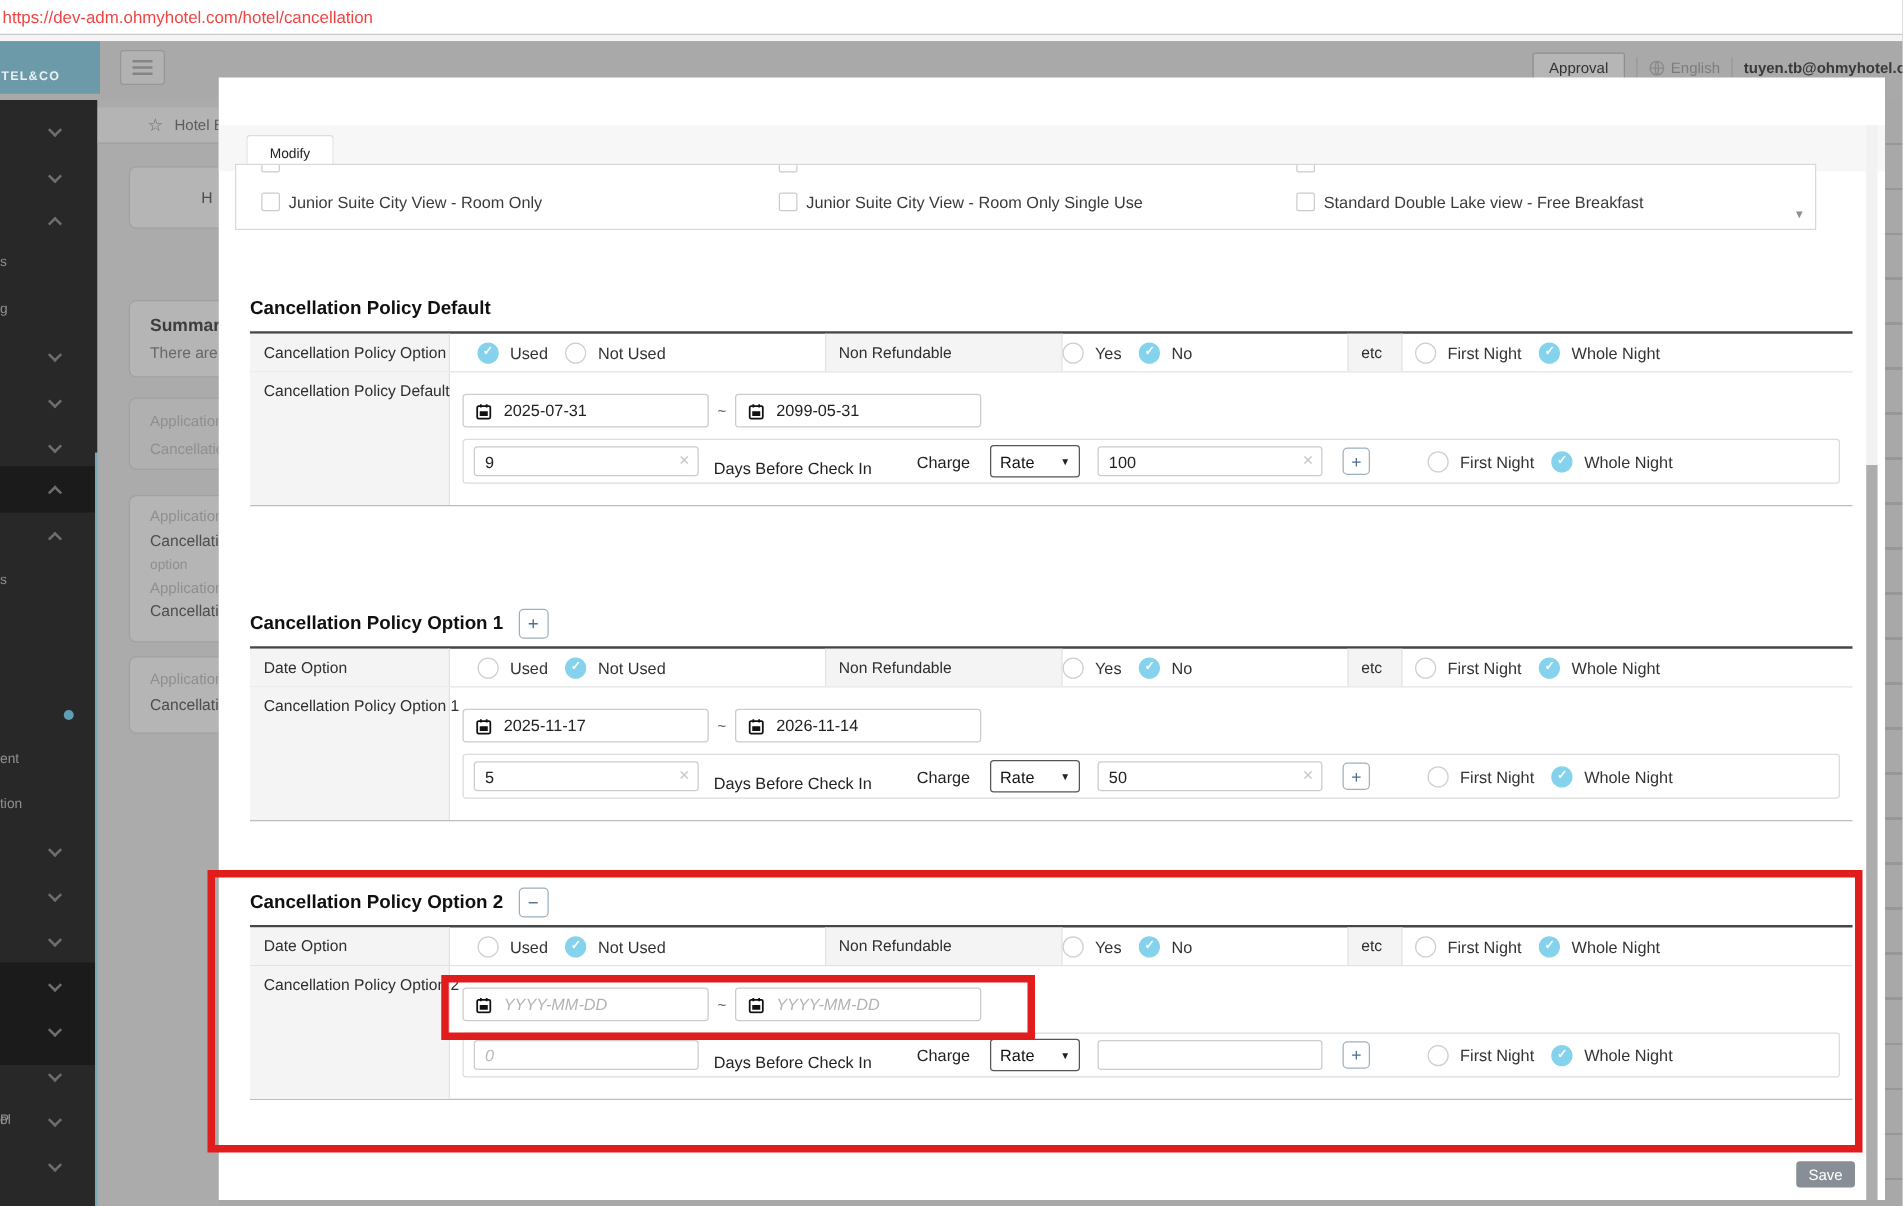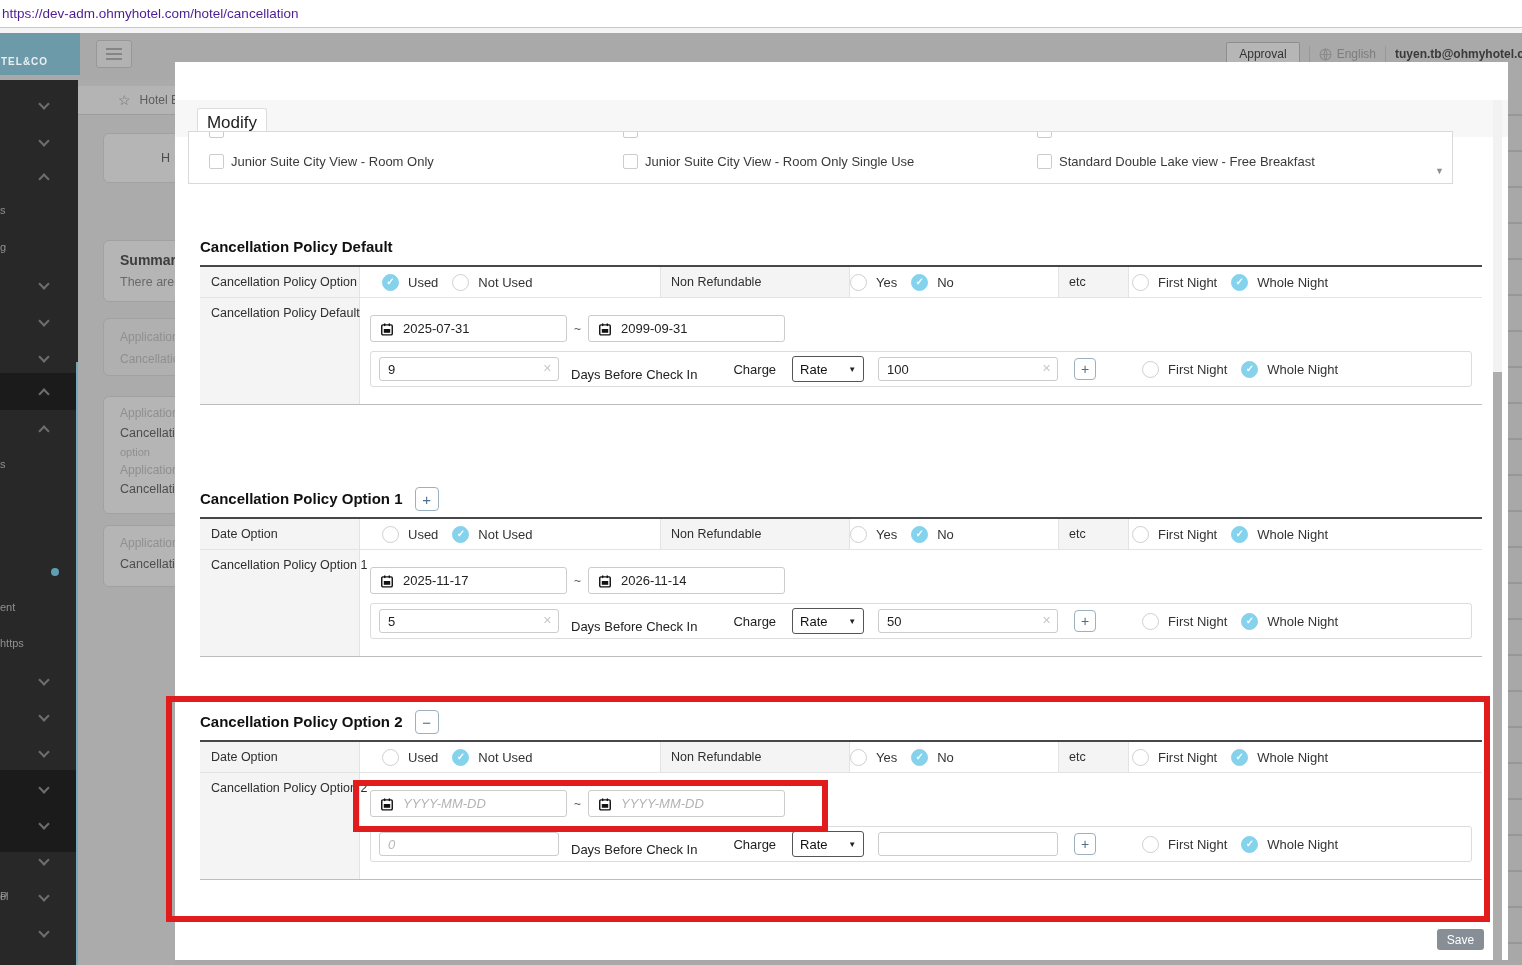--- a/index.html
+++ b/index.html
@@ -1,21 +1,21 @@
 <!DOCTYPE html>
 <html><head>
 <meta charset="utf-8">
 <style>
   * { box-sizing: border-box; margin: 0; padding: 0; }
   html,body { width:1522px; height:965px; overflow:hidden; }
   body { font-family:"Liberation Sans", sans-serif; position:relative; background:#a8a8a8; }
 
   
   .urlbar { position:absolute; left:0; top:0; width:1522px; height:28px; background:#fff; border-bottom:1px solid #c9c9c9; display:flex; align-items:center; }
-  .urlbar span { font-size:13.5px; color:#4c1d95; margin-left:2px; }
+  .urlbar span { font-size:13.5px; color:#ef4444; margin-left:2px; }
   .chromegap { position:absolute; left:0; top:28px; width:1522px; height:5px; background:#f4f4f4; }
 
   
   .appheader { position:absolute; left:0; top:33px; width:1522px; height:47px; background:#a9a9a9; }
   .logo { position:absolute; left:0; top:0; width:80px; height:42px; background:#6d9aa9; color:#e9f0f2; font-size:10px; font-weight:bold; letter-spacing:1px; display:flex; align-items:flex-end; padding:0 0 8px 1px; }
   .hamb { position:absolute; left:96px; top:7px; width:36px; height:28px; background:#b2b2b2; border:1px solid #979797; border-radius:3px; display:flex; flex-direction:column; justify-content:center; align-items:center; gap:3px; cursor:pointer; }
   .hamb i { display:block; width:16px; height:2px; background:#858585; }
   .hdr-right { position:absolute; right:0; top:8px; height:26px; display:flex; align-items:center; }
   .approval { height:25px; padding:0 12px; background:#b6b6b6; border:1px solid #8e8e8e; border-radius:2px; font-size:12px; color:#333; font-family:"Liberation Sans",sans-serif; }
   .vsep { width:1px; height:16px; background:#989898; margin:0 9px; }
@@ -45,21 +45,21 @@
   
   .bgright { position:absolute; left:1508px; top:80px; width:14px; height:885px;
     background:repeating-linear-gradient(180deg,#a8a8a8 0 34px,#979797 34px 36px); }
 
   
   .modal { position:absolute; left:175px; top:62px; width:1333px; height:898px; background:#fff; }
   .mhead { position:absolute; left:0; top:0; width:100%; height:38px; background:#3c3c3c; display:flex; align-items:center; }
   .mtitle { color:#fff; font-size:13px; font-weight:bold; margin-left:18px; }
   .mclose { position:absolute; right:20px; top:8px; color:#fff; font-size:19px; line-height:20px; cursor:pointer; }
   .tabstrip { position:absolute; left:0; top:38px; width:100%; height:37px; background:#f7f7f7; }
-  .tab { position:absolute; left:22px; top:8px; width:70px; height:29px; background:#fff; border:1px solid #ddd; border-bottom:none; border-radius:3px 3px 0 0; font-size:17px; color:#222; display:flex; align-items:center; justify-content:center; }
+  .tab { position:absolute; left:22px; top:8px; width:70px; height:29px; background:#fff; border:1px solid #ddd; border-bottom:none; border-radius:3px 3px 0 0; font-size:11px; color:#222; display:flex; align-items:center; justify-content:center; }
 
   
   .listbox { position:absolute; left:13px; top:69px; width:1265px; height:53px; background:#fff; border:1px solid #d9d9d9; overflow:hidden; }
   .cb { position:absolute; width:15px; height:15px; border:1px solid #ccc; border-radius:2px; background:#fff; }
   .cbl { position:absolute; top:22px; font-size:13px; color:#3a3a3a; line-height:15px; white-space:nowrap; }
   .scroll-arrow { position:absolute; right:8px; top:34px; font-size:9px; color:#8f8f8f; }
 
   
   .sec { position:absolute; left:25px; width:1282px; }
   .sec-head { height:27px; display:flex; align-items:flex-start; gap:12px; }
@@ -71,21 +71,21 @@
   .prow.h30 { height:30px; }
   .prow.det { height:107px; }
   .plabel { width:160px; flex-shrink:0; background:#f4f4f4; border-right:1px solid #e3e3e3; display:flex; align-items:center; padding-left:11px; font-size:12.5px; color:#2e2e2e; white-space:nowrap; }
   .prow.det .plabel { align-items:flex-start; padding-top:8px; }
   .pcontent { flex:1; position:relative; }
 
   .rg { position:absolute; top:0; bottom:0; display:flex; align-items:center; }
   .rg-used { left:22px; } .rg-yesno { left:490px; } .rg-night { left:772px; }
   .cell-gray { position:absolute; top:0; bottom:0; background:#f4f4f4; border-left:1px solid #e3e3e3; border-right:1px solid #e3e3e3; display:flex; align-items:center; padding-left:10px; font-size:12.5px; color:#2e2e2e; }
   .cell-nonref { left:300px; width:190px; }
-  .cell-etc { left:698px; width:71px;text-align:right; }
+  .cell-etc { left:718px; width:44px;text-align:right; }
 
   .radio { width:17px; height:17px; border-radius:50%; border:1px solid #cfcfcf; background:#fff; margin-right:9px; display:inline-flex; align-items:center; justify-content:center; flex-shrink:0; }
   .radio.on { background:#85d2ec; border-color:#85d2ec; }
   .radio .chk { color:#fff; font-size:10px; font-weight:bold; line-height:1; }
   .rlabel { font-size:13px; color:#333; margin-right:14px; white-space:nowrap; }
 
   .titlein { margin:3px 0 0 10px; width:1100px; height:24px; border:1px solid #ccc; border-radius:3px; font-size:13px; padding:0 8px; font-family:"Liberation Sans",sans-serif; }
 
   .daterow { display:flex; align-items:center; padding:17px 0 0 10px; }
   .datefield { width:197px; height:27px; border:1px solid #ccc; border-radius:3px; display:flex; align-items:center; gap:9px; padding-left:9px; background:#fff; }
@@ -158,21 +158,21 @@
   <span class="sb-frag" style="top:124px;">s</span>
   <span class="sb-frag" style="top:161px;">g</span>
   <i class="chev" style="top:200px;"></i>
   <i class="chev" style="top:237px;"></i>
   <i class="chev" style="top:273px;"></i>
   <i class="chev up" style="top:310px;"></i>
   <i class="chev up" style="top:347px;"></i>
   <span class="sb-frag" style="top:378px;">s</span>
   <span class="sb-dot" style="top:488px;"></span>
   <span class="sb-frag" style="top:521px;">ent</span>
-  <span class="sb-frag" style="top:557px;">https</span>
+  <span class="sb-frag" style="top:557px;">tion</span>
   <i class="chev" style="top:596px;"></i>
   <i class="chev" style="top:632px;"></i>
   <i class="chev" style="top:668px;"></i>
   <i class="chev" style="top:704px;"></i>
   <i class="chev" style="top:740px;"></i>
   <i class="chev" style="top:776px;"></i>
   <span class="sb-frag" style="top:810px;">P</span>
   <i class="chev" style="top:812px;"></i>
   <span class="sb-frag" style="top:810px;">ol</span>
   <i class="chev" style="top:848px;"></i>
@@ -278,21 +278,21 @@
               <span class="dtext">2025-07-31</span>
             </span>
             <span class="tilde">~</span>
             <span class="datefield">
               <svg width="14" height="14" viewBox="0 0 24 24">
                   <rect x="3" y="5" width="18" height="17" rx="2" fill="none" stroke="#111" stroke-width="2.4"></rect>
                   <line x1="8" y1="2.5" x2="8" y2="7" stroke="#111" stroke-width="2.4"></line>
                   <line x1="16" y1="2.5" x2="16" y2="7" stroke="#111" stroke-width="2.4"></line>
                   <rect x="6.5" y="12" width="11" height="6.5" fill="#111"></rect>
                 </svg>
-              <span class="dtext">2099-09-31</span>
+              <span class="dtext">2099-05-31</span>
             </span>
           </div>
           <div class="subbox">
             <span class="numwrap">
               <input class="numin" value="9" style="">
               <span class="clear">✕</span>
             </span>
             <span class="sb-lab days">Days Before Check In</span>
             <span class="sb-lab charge">Charge</span>
             <span class="select">

